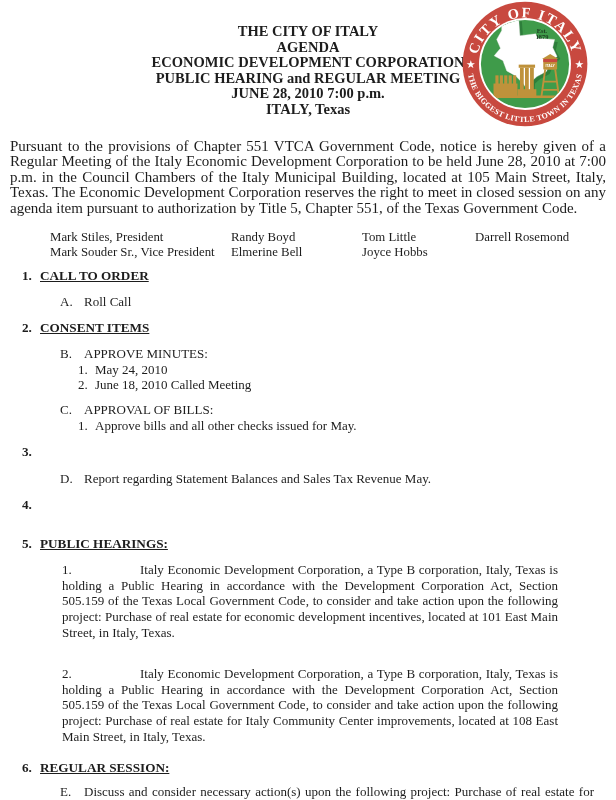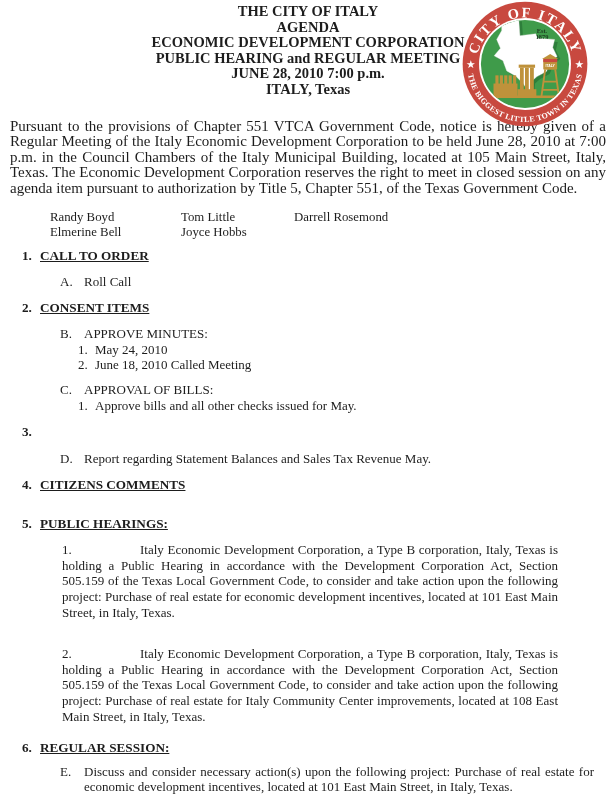--- a/index.html
+++ b/index.html
@@ -3,21 +3,21 @@
 <meta charset="utf-8">
 <style>
   html,body { margin:0; padding:0; background:#ffffff; }
   .page {
     position:relative; width:616px; height:800px; margin:0 auto;
     background:#ffffff; overflow:hidden; box-sizing:border-box;
     padding:0 10px; color:#1d1d1d;
     font-family:"Liberation Serif", serif;
   }
   
-  .doc-header { padding-top:4px; text-align:center; font-weight:bold;
+  .doc-header { padding-top:24px; text-align:center; font-weight:bold;
     font-size:14.5px; line-height:15.6px; }
   .doc-header div { white-space:nowrap; }
   
   .seal { position:absolute; left:462px; top:1px; width:126px; height:126px; }
   .seal svg { display:block; width:100%; height:100%; }
   
   .notice { margin:21px 0 0 0; font-size:15px; line-height:15.6px; text-align:justify; }
   
   .board { display:flex; margin:13px 0 0 40px; font-size:12.8px; line-height:15.5px; }
   .bc0 { width:181px; } .bc1 { width:131px; } .bc2 { width:113px; } .bc3 { flex:1; }
@@ -95,20 +95,24 @@
     <div>AGENDA</div>
     <div>ECONOMIC DEVELOPMENT CORPORATION</div>
     <div>PUBLIC HEARING and REGULAR MEETING</div>
     <div>JUNE 28, 2010 7:00 p.m.</div>
     <div>ITALY, Texas</div>
   </header>
 
   <p class="notice">Pursuant to the provisions of Chapter 551 VTCA Government Code, notice is hereby given of a Regular Meeting of the Italy Economic Development Corporation to be held June 28, 2010 at 7:00 p.m. in the Council Chambers of the Italy Municipal Building, located at 105 Main Street, Italy, Texas. The Economic Development Corporation reserves the right to meet in closed session on any agenda item pursuant to authorization by Title 5, Chapter 551, of the Texas Government Code.</p>
 
   <div class="board">
+    <div class="bc0">
+      <div>Mark Stiles, President</div>
+      <div>Mark Souder Sr., Vice President</div>
+    </div>
     <div class="bc1">
       <div>Randy Boyd</div>
       <div>Elmerine Bell</div>
     </div>
     <div class="bc2">
       <div>Tom Little</div>
       <div>Joyce Hobbs</div>
     </div>
     <div class="bc3">
       <div>Darrell Rosemond</div>
@@ -153,21 +157,20 @@
   <div class="sec-head mt11">
     <span class="sec-num">3.</span>
   </div>
   <div class="item mt10">
     <span class="item-label">D.</span>
     <span class="item-text">Report regarding Statement Balances and Sales Tax Revenue May.</span>
   </div>
 
   <div class="sec-head mt11">
     <span class="sec-num">4.</span>
-    <span class="sec-title">CITIZENS COMMENTS</span>
   </div>
 
   <div class="sec-head mt22">
     <span class="sec-num">5.</span>
     <span class="sec-title">PUBLIC HEARINGS:</span>
   </div>
   <p class="hearing mt10">
     <span class="h-num">1.</span><span>Italy Economic Development Corporation, a Type B corporation, Italy, Texas is holding a Public Hearing in accordance with the Development Corporation Act, Section 505.159 of the Texas Local Government Code, to consider and take action upon the following project: Purchase of real estate for economic development incentives, located at 101 East Main Street, in Italy, Texas.</span>
   </p>
   <p class="hearing mt18">

